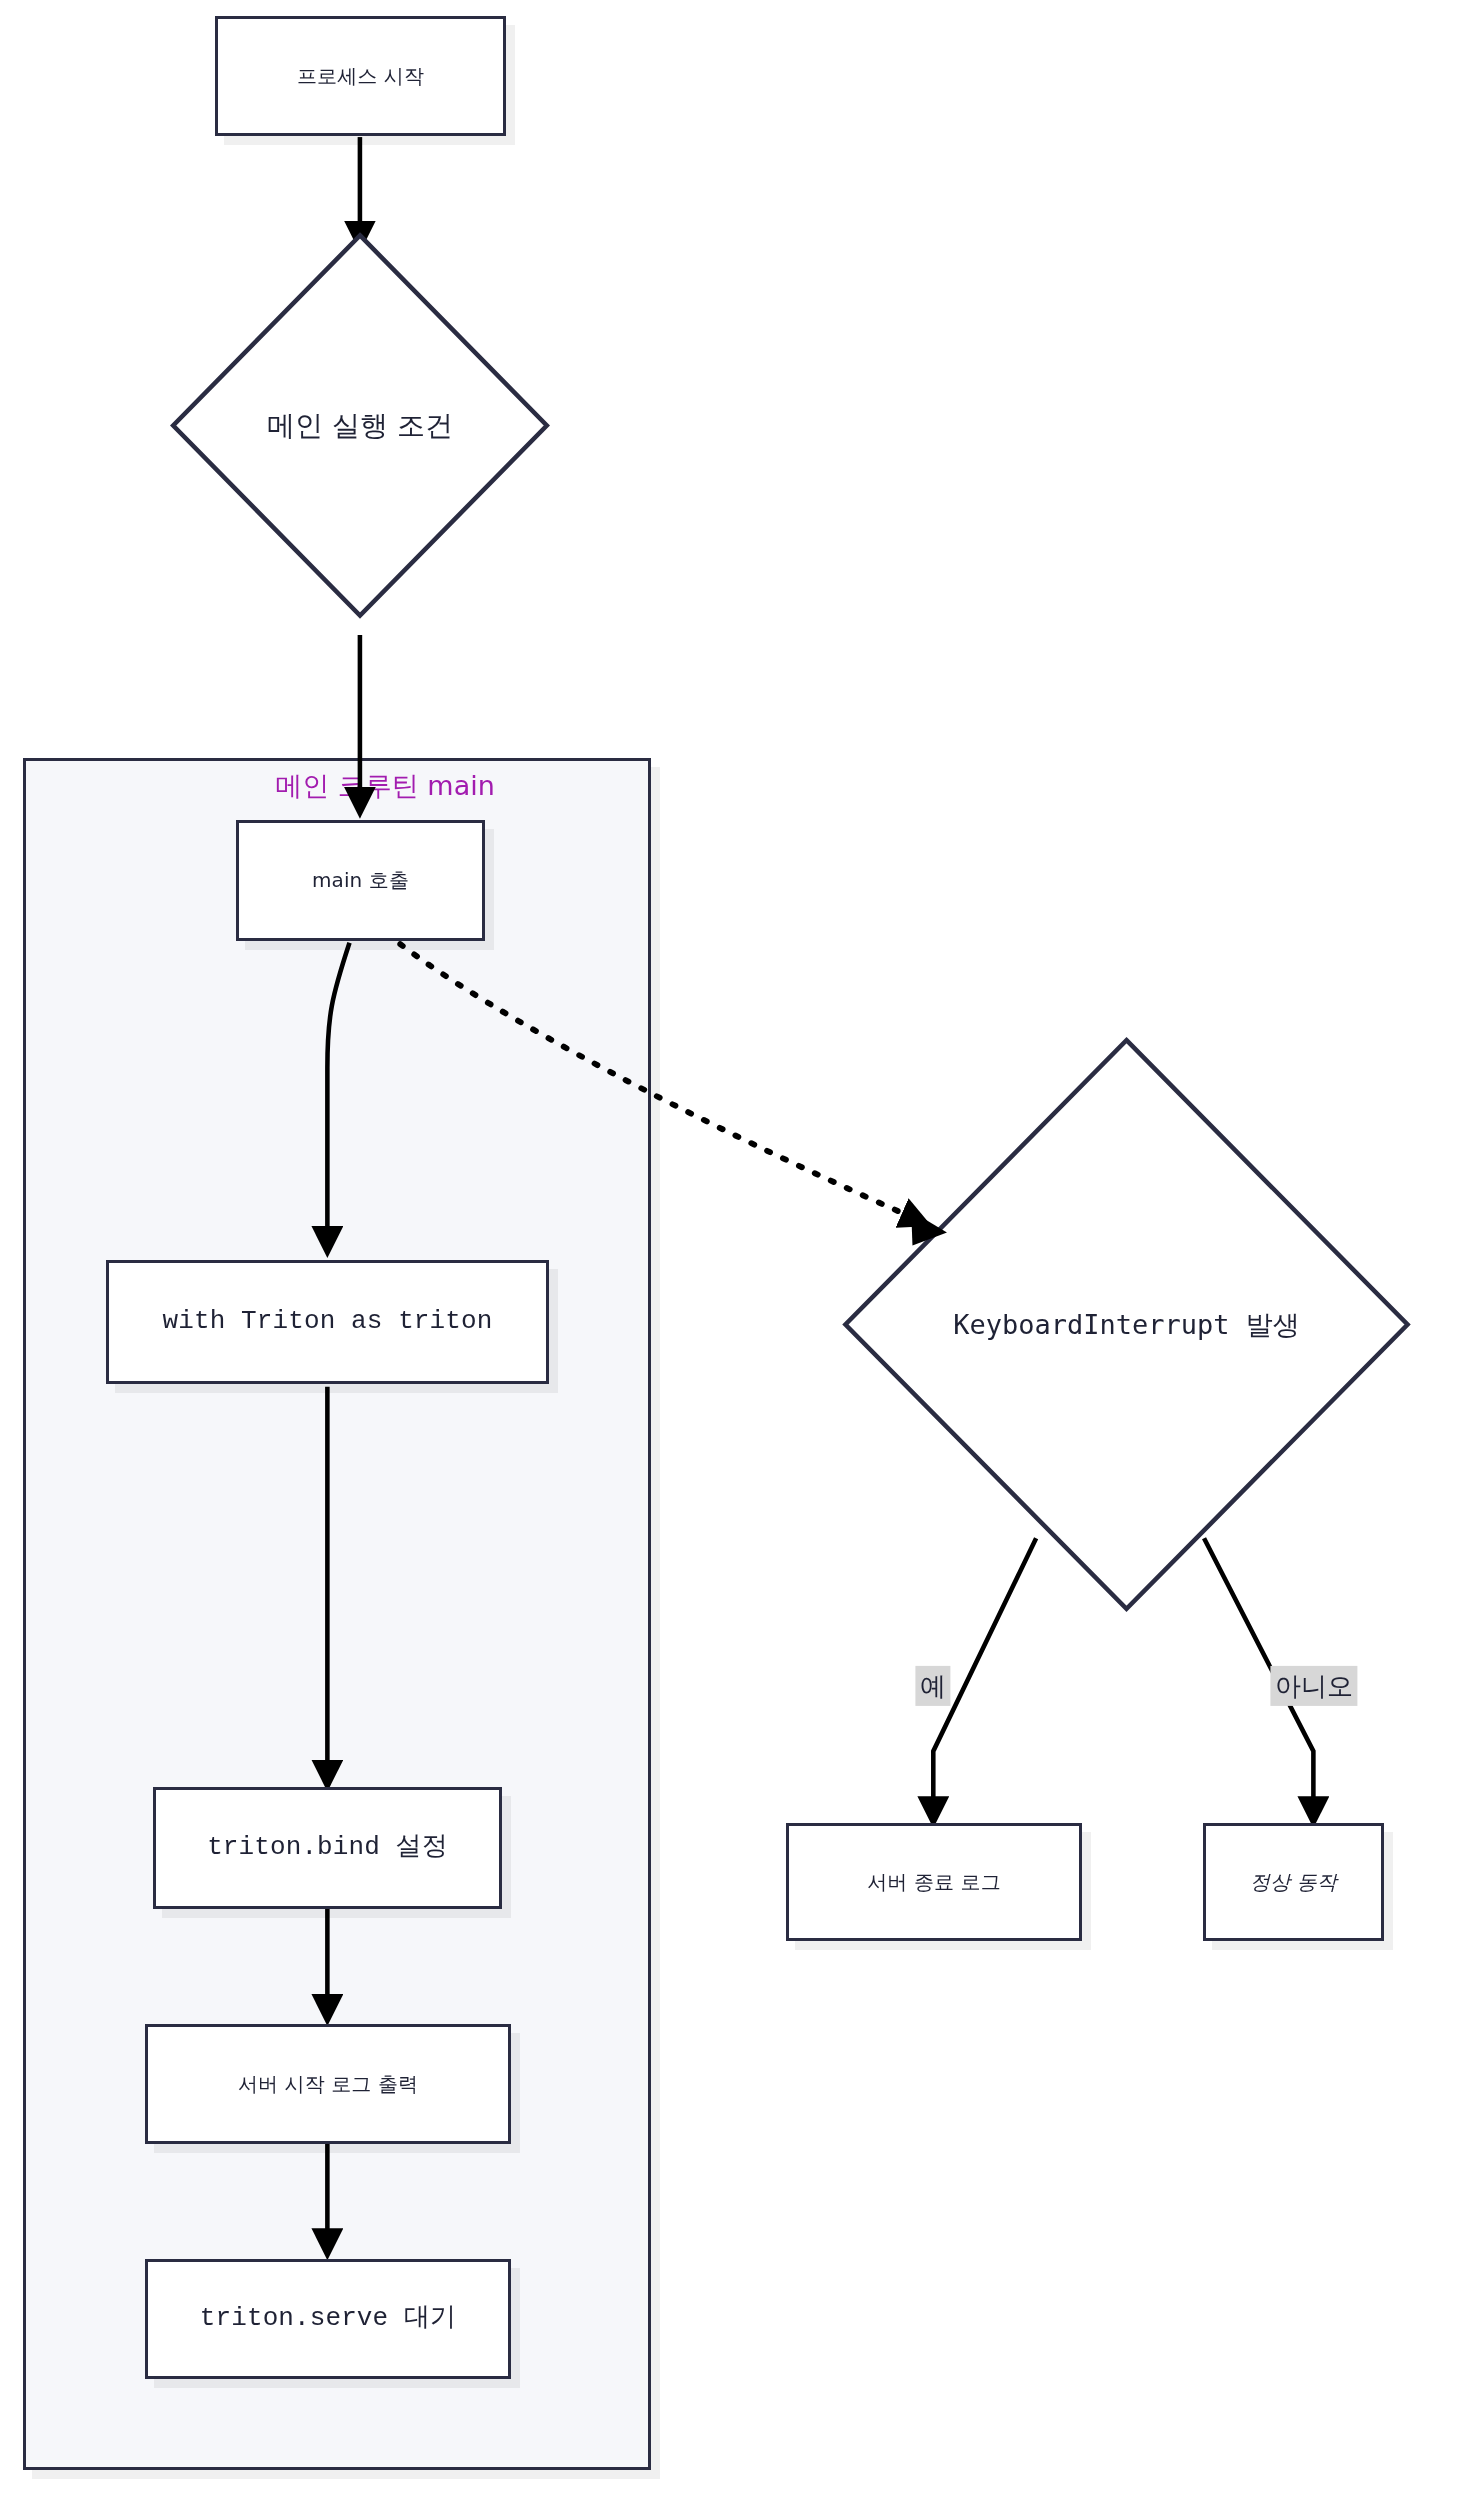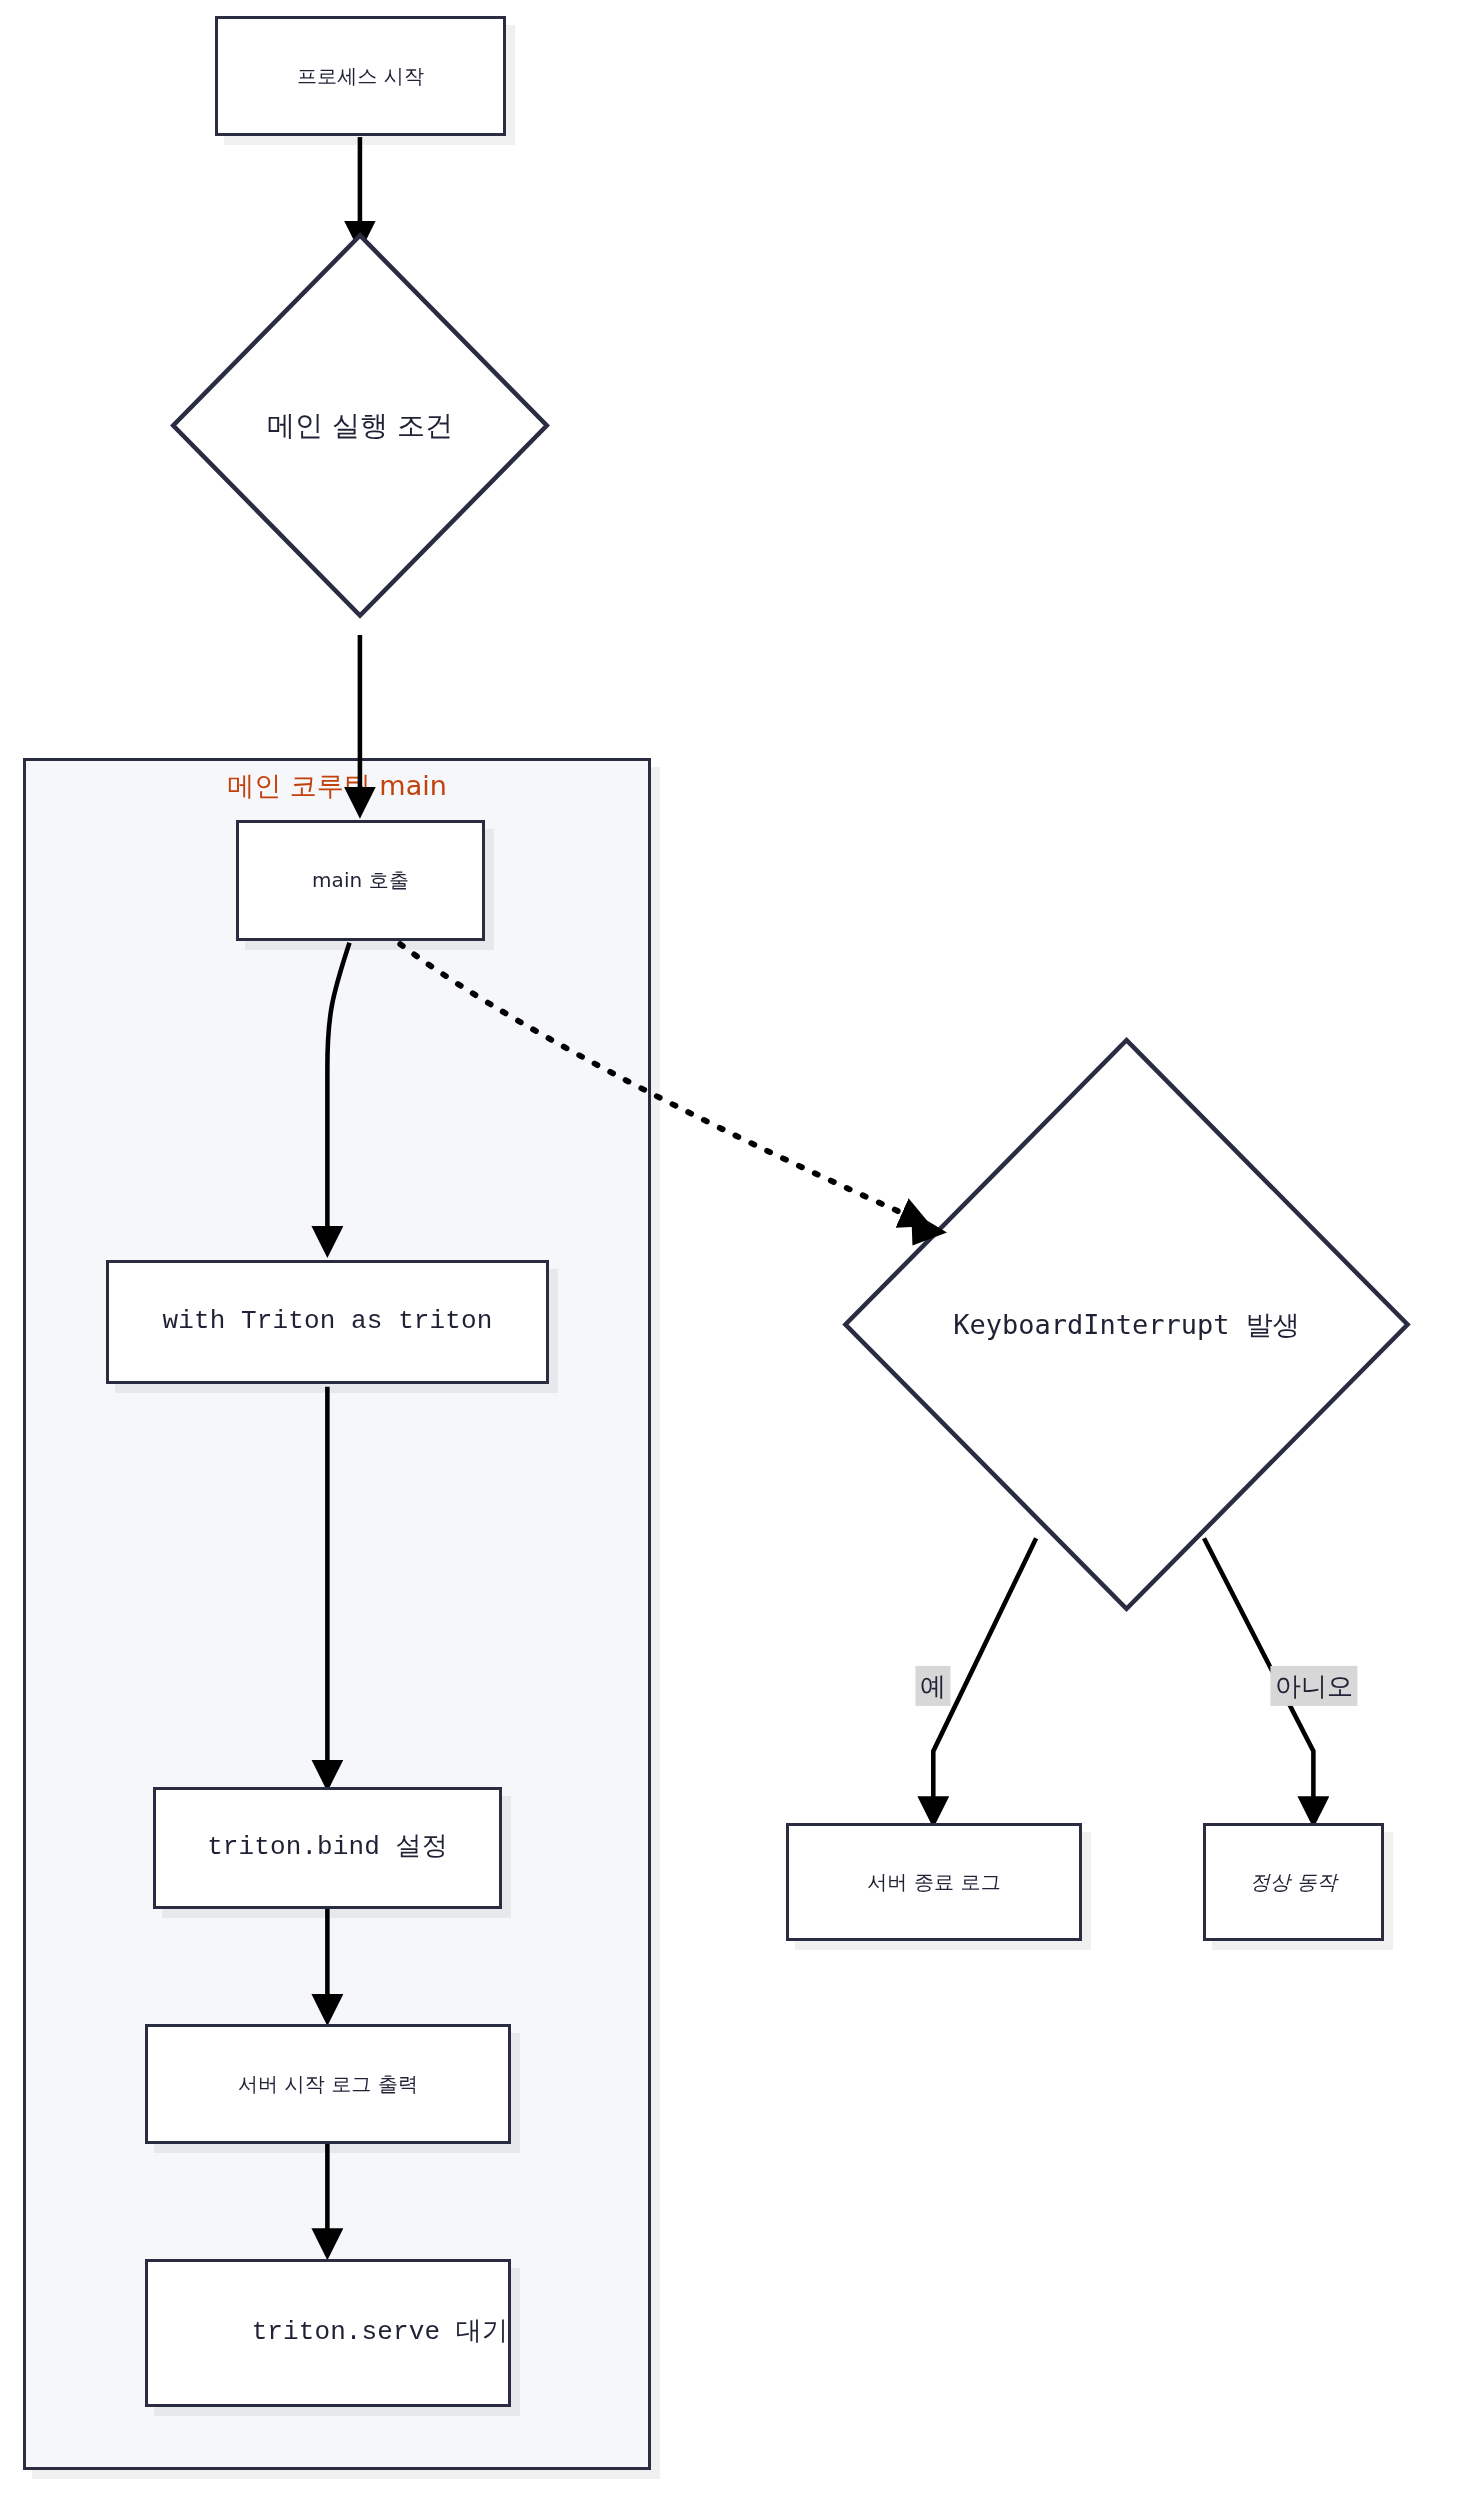--- a/index.html
+++ b/index.html
@@ -89,23 +89,24 @@
     box-shadow: 9px 9px 0 0 rgba(0,0,0,0.06);
     z-index: 1;
   }
   .cluster-title {
     position: absolute;
     top: 11.7px;
     left: 0;
     right: 0;
     text-align: center;
     font-size: 27px;
-    color: #c2410c;
+    color: #a21caf;
     white-space: nowrap;
     z-index: 2;
+    padding-left: 48px;
   }
 
   
   #edges {
     position: absolute;
     inset: 0;
     width: 1480px;
     height: 2500px;
     z-index: 4;
     pointer-events: none;
@@ -201,21 +202,21 @@
   </div>
 
   <div class="node rect mono" style="left:153px; top:1787px; width:349px; height:122px;">
     <span class="node-label">triton.bind 설정</span>
   </div>
 
   <div class="node rect" style="left:145px; top:2024px; width:366px; height:120px;">
     <span class="node-label">서버 시작 로그 출력</span>
   </div>
 
-  <div class="node rect mono" style="left:145px; top:2259px; width:366px; height:148px;justify-content:flex-end;">
+  <div class="node rect mono" style="left:145px; top:2259px; width:366px; height:120px;">
     <span class="node-label">triton.serve 대기</span>
   </div>
 
   <div class="diamond-wrap" style="left:840px; top:1035px; width:573px; height:579px;">
     <svg viewBox="0 0 880 890" width="573" height="579">
       <polygon points="440,8 872,445 440,882 8,445" fill="#ffffff" stroke="#2a2c42" stroke-width="7"></polygon>
     </svg>
     <div class="diamond-label mono-label">KeyboardInterrupt 발생</div>
   </div>
 

